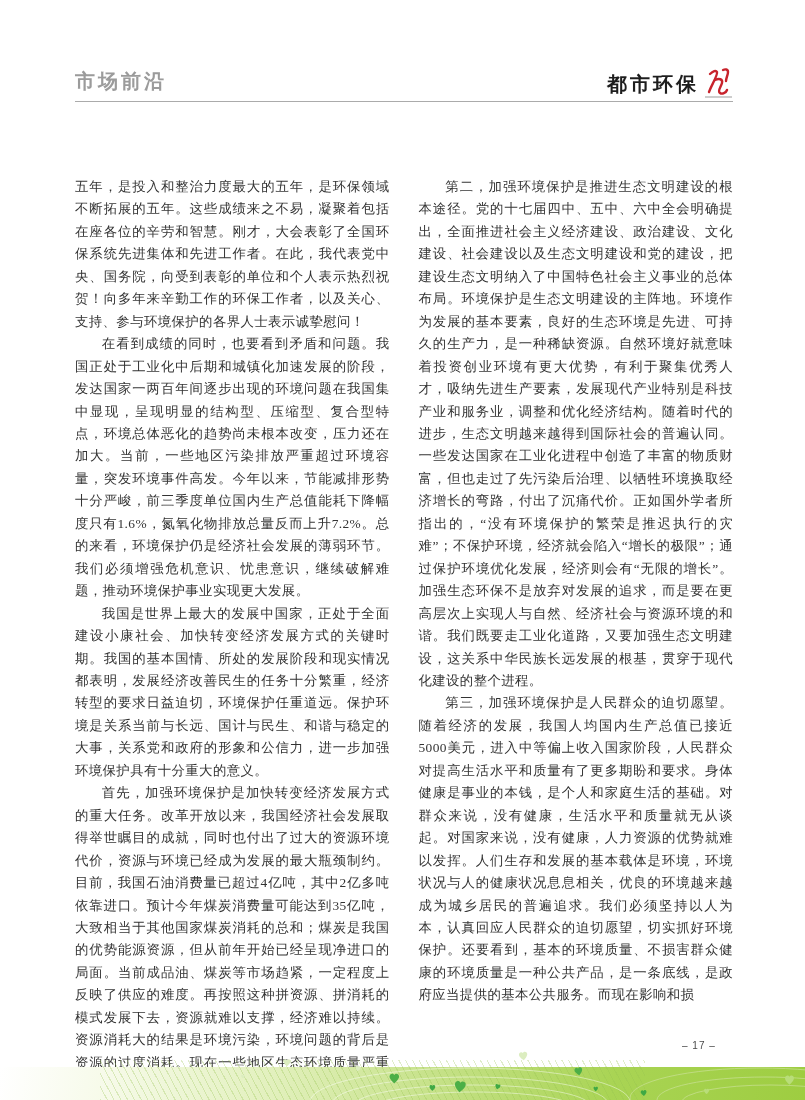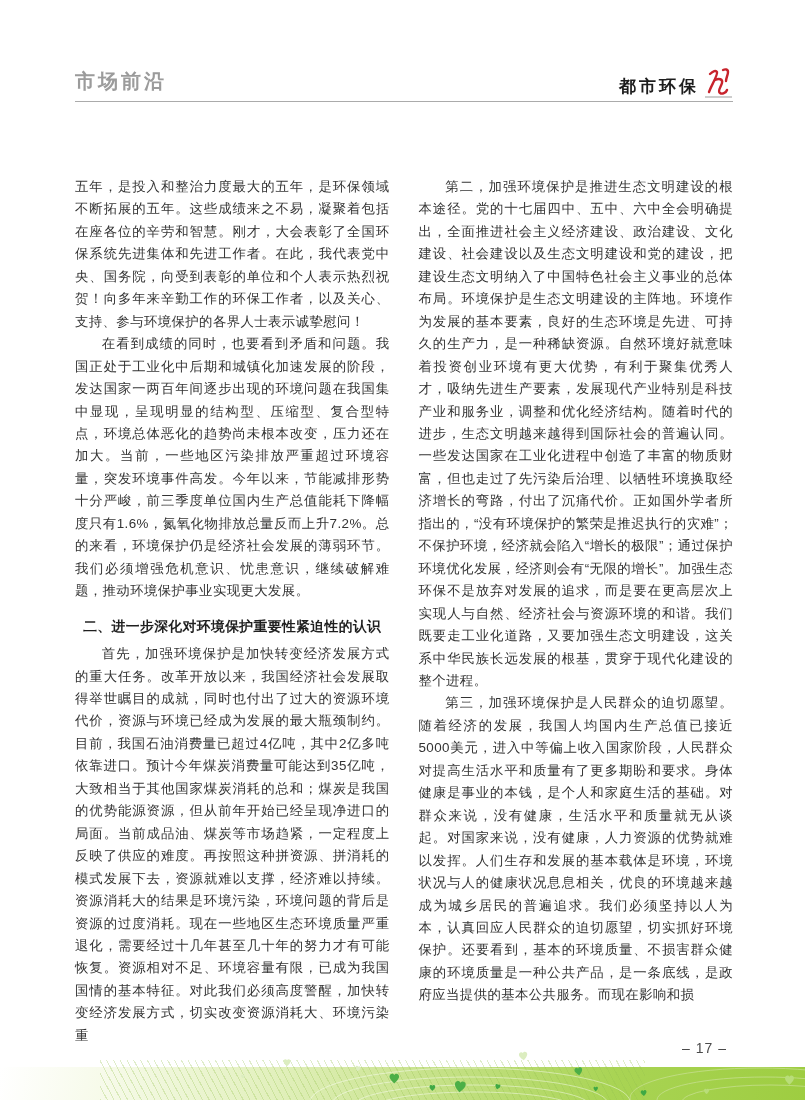--- a/index.html
+++ b/index.html
@@ -15,47 +15,48 @@
     height:37px;
   }
   .section-label{
     position:absolute;left:0;bottom:6px;
     font-size:20px;font-weight:bold;color:#9b9b9b;letter-spacing:3px;
   }
   .brand{
     position:absolute;right:0;bottom:3px;display:flex;align-items:flex-end;
   }
   .brand-name{
-    font-size:17px;font-weight:bold;color:#1d1d1d;letter-spacing:3px;
+    font-size:20px;font-weight:bold;color:#1d1d1d;letter-spacing:3px;
     font-family:"Liberation Serif","DejaVu Serif",serif;
   }
   .brand-mark{
     width:30px;height:32px;margin-left:4px;position:relative;
   }
   .brand-mark svg{display:block;}
   
   .columns{
     position:absolute;left:75px;top:176px;width:658px;
     display:flex;gap:29px;
   }
   .col{width:314.5px;color:#333333;}
   .para{
     margin:0;font-size:13.4px;line-height:22.45px;
     text-align:justify;text-justify:inter-ideograph;
     letter-spacing:0.4px;
+    font-family:Liberation Serif, serif;
   }
   .para.indent{text-indent:2em;}
   .col-heading{
     margin:13px 0 5px 0;font-size:13.8px;line-height:22.45px;
     font-weight:bold;color:#1f1f1f;text-align:center;letter-spacing:0.4px;
   }
   
   .page-number{
     position:absolute;left:682px;top:1040px;
-    font-size:14px;color:#4a4a4a;letter-spacing:1px;
+    font-size:10px;color:#4a4a4a;letter-spacing:1px;
   }
   .footer-band{
     position:absolute;left:0;bottom:0;width:805px;height:33px;
     background:linear-gradient(100deg,#ffffff 0%,#f6fae8 14%,#e2f0bd 34%,#c3e083 56%,#a9d454 76%,#9ecd41 100%);
   }
   .hatch{
     position:absolute;left:100px;bottom:0;width:545px;height:40px;
     background:repeating-linear-gradient(62deg,rgba(150,195,80,0.30) 0 1px,rgba(0,0,0,0) 1px 6px);
     pointer-events:none;
   }
@@ -78,21 +79,21 @@
         <line x1="2" y1="31" x2="29" y2="31" stroke="#9b9b9b" stroke-width="1"></line>
       </svg>
     </span>
   </div>
 </div>
 
 <div class="columns">
   <div class="col">
       <p class="para">五年，是投入和整治力度最大的五年，是环保领域不断拓展的五年。这些成绩来之不易，凝聚着包括在座各位的辛劳和智慧。刚才，大会表彰了全国环保系统先进集体和先进工作者。在此，我代表党中央、国务院，向受到表彰的单位和个人表示热烈祝贺！向多年来辛勤工作的环保工作者，以及关心、支持、参与环境保护的各界人士表示诚挚慰问！</p>
       <p class="para indent">在看到成绩的同时，也要看到矛盾和问题。我国正处于工业化中后期和城镇化加速发展的阶段，发达国家一两百年间逐步出现的环境问题在我国集中显现，呈现明显的结构型、压缩型、复合型特点，环境总体恶化的趋势尚未根本改变，压力还在加大。当前，一些地区污染排放严重超过环境容量，突发环境事件高发。今年以来，节能减排形势十分严峻，前三季度单位国内生产总值能耗下降幅度只有1.6%，氮氧化物排放总量反而上升7.2%。总的来看，环境保护仍是经济社会发展的薄弱环节。我们必须增强危机意识、忧患意识，继续破解难题，推动环境保护事业实现更大发展。</p>
-      <h3 class="col-heading">二、进一步深化对环境保护重要性紧迫性的认识</h3>
+      <p class="para indent">我国是世界上最大的发展中国家，正处于全面建设小康社会、加快转变经济发展方式的关键时期。我国的基本国情、所处的发展阶段和现实情况都表明，发展经济改善民生的任务十分繁重，经济转型的要求日益迫切，环境保护任重道远。保护环境是关系当前与长远、国计与民生、和谐与稳定的大事，关系党和政府的形象和公信力，进一步加强环境保护具有十分重大的意义。</p>
       <p class="para indent">首先，加强环境保护是加快转变经济发展方式的重大任务。改革开放以来，我国经济社会发展取得举世瞩目的成就，同时也付出了过大的资源环境代价，资源与环境已经成为发展的最大瓶颈制约。目前，我国石油消费量已超过4亿吨，其中2亿多吨依靠进口。预计今年煤炭消费量可能达到35亿吨，大致相当于其他国家煤炭消耗的总和；煤炭是我国的优势能源资源，但从前年开始已经呈现净进口的局面。当前成品油、煤炭等市场趋紧，一定程度上反映了供应的难度。再按照这种拼资源、拼消耗的模式发展下去，资源就难以支撑，经济难以持续。资源消耗大的结果是环境污染，环境问题的背后是资源的过度消耗。现在一些地区生态环境质量严重退化，需要经过十几年甚至几十年的努力才有可能恢复。资源相对不足、环境容量有限，已成为我国国情的基本特征。对此我们必须高度警醒，加快转变经济发展方式，切实改变资源消耗大、环境污染重</p>
     </div>
   <div class="col">
       <p class="para indent">第二，加强环境保护是推进生态文明建设的根本途径。党的十七届四中、五中、六中全会明确提出，全面推进社会主义经济建设、政治建设、文化建设、社会建设以及生态文明建设和党的建设，把建设生态文明纳入了中国特色社会主义事业的总体布局。环境保护是生态文明建设的主阵地。环境作为发展的基本要素，良好的生态环境是先进、可持久的生产力，是一种稀缺资源。自然环境好就意味着投资创业环境有更大优势，有利于聚集优秀人才，吸纳先进生产要素，发展现代产业特别是科技产业和服务业，调整和优化经济结构。随着时代的进步，生态文明越来越得到国际社会的普遍认同。一些发达国家在工业化进程中创造了丰富的物质财富，但也走过了先污染后治理、以牺牲环境换取经济增长的弯路，付出了沉痛代价。正如国外学者所指出的，“没有环境保护的繁荣是推迟执行的灾难”；不保护环境，经济就会陷入“增长的极限”；通过保护环境优化发展，经济则会有“无限的增长”。加强生态环保不是放弃对发展的追求，而是要在更高层次上实现人与自然、经济社会与资源环境的和谐。我们既要走工业化道路，又要加强生态文明建设，这关系中华民族长远发展的根基，贯穿于现代化建设的整个进程。</p>
       <p class="para indent">第三，加强环境保护是人民群众的迫切愿望。随着经济的发展，我国人均国内生产总值已接近5000美元，进入中等偏上收入国家阶段，人民群众对提高生活水平和质量有了更多期盼和要求。身体健康是事业的本钱，是个人和家庭生活的基础。对群众来说，没有健康，生活水平和质量就无从谈起。对国家来说，没有健康，人力资源的优势就难以发挥。人们生存和发展的基本载体是环境，环境状况与人的健康状况息息相关，优良的环境越来越成为城乡居民的普遍追求。我们必须坚持以人为本，认真回应人民群众的迫切愿望，切实抓好环境保护。还要看到，基本的环境质量、不损害群众健康的环境质量是一种公共产品，是一条底线，是政府应当提供的基本公共服务。而现在影响和损</p>
     </div>
 </div>
 
 <div class="page-number">– 17 –</div>
 

